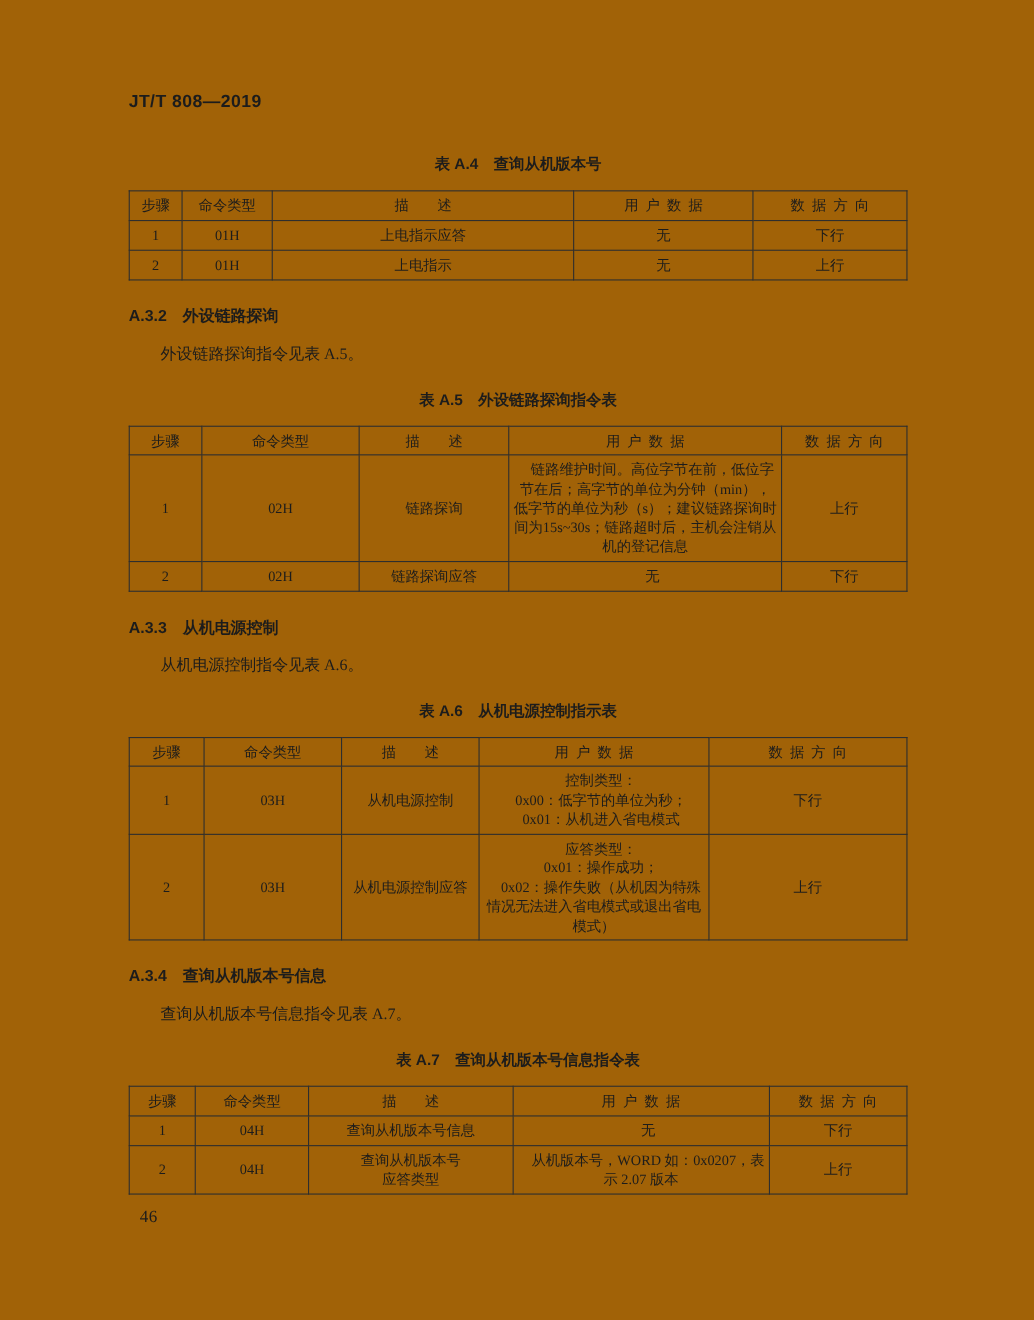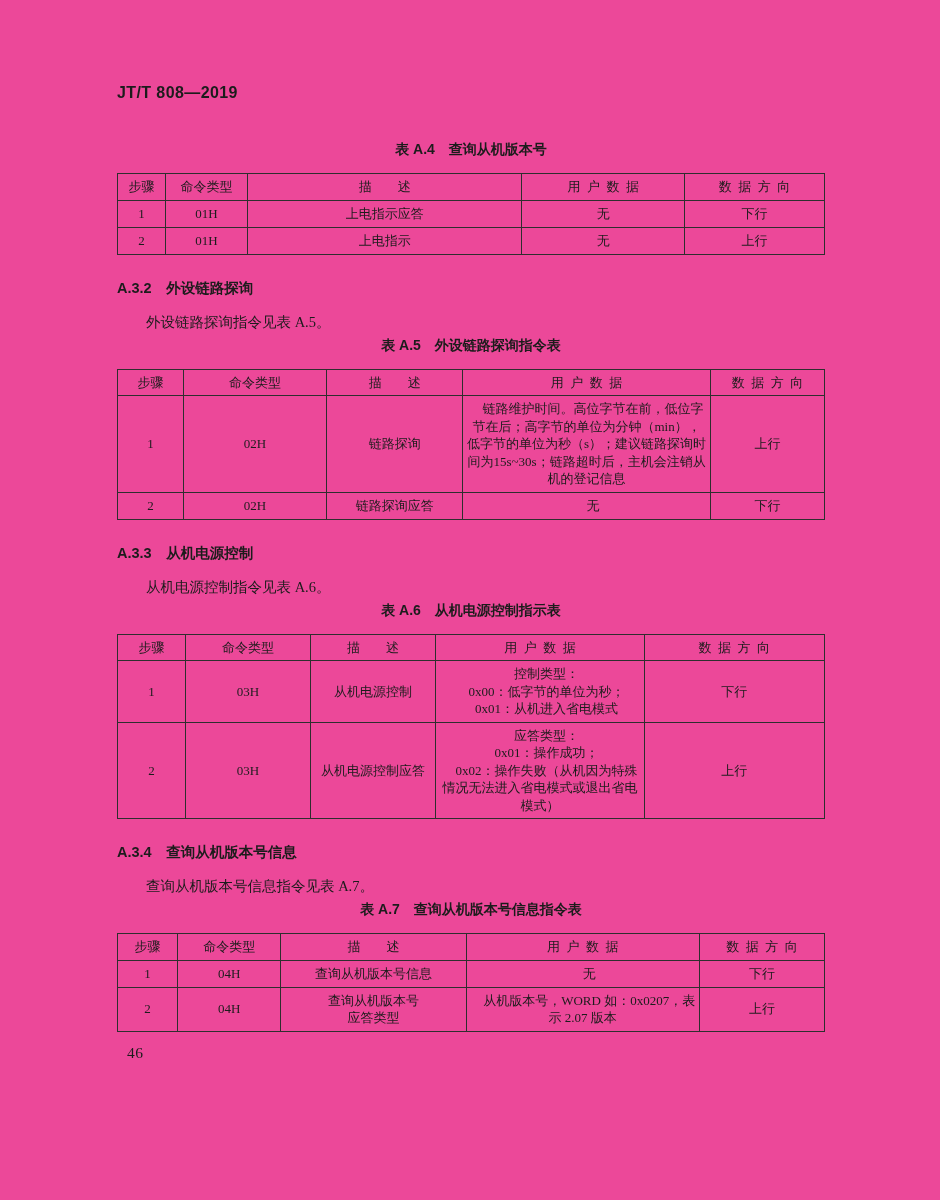--- a/index.html
+++ b/index.html
@@ -1,30 +1,30 @@
 <!DOCTYPE html>
 <html><head>
 <meta charset="utf-8">
 <style>
   html,body{margin:0;padding:0;background:#e9e9e9;}
   .page{
-    width:940px;height:1200px;margin:0 auto;background:#ec4899;
+    width:940px;height:1200px;margin:0 auto;background:#a16207;
     box-sizing:border-box;padding:84px 115px 0 117px;position:relative;
     font-family:"Liberation Serif","DejaVu Serif",serif;color:#1c1c1c;
   }
   .doc-number{
     font-family:"Liberation Sans","DejaVu Sans",sans-serif;
     font-weight:bold;font-size:16px;letter-spacing:0.4px;height:20px;
   }
   .table-caption{
     text-align:center;font-family:"Liberation Sans","DejaVu Sans",sans-serif;
     font-weight:bold;font-size:14px;line-height:17px;
   }
   .cap-a4{margin-top:37px;}
-  .cap-next{margin-top:6px;}
+  .cap-next{margin-top:24px;}
   .section-heading{
     font-family:"Liberation Sans","DejaVu Sans",sans-serif;
     font-weight:bold;font-size:14.5px;margin:24px 0 0 0;line-height:18px;
   }
   .body-para{
     font-size:14.5px;margin:16px 0 0 0;text-indent:2em;line-height:18px;
   }
   table.doc-table{
     width:100%;border-collapse:collapse;table-layout:fixed;
     border:1.5px solid #1a1a1a;margin-top:15px;

